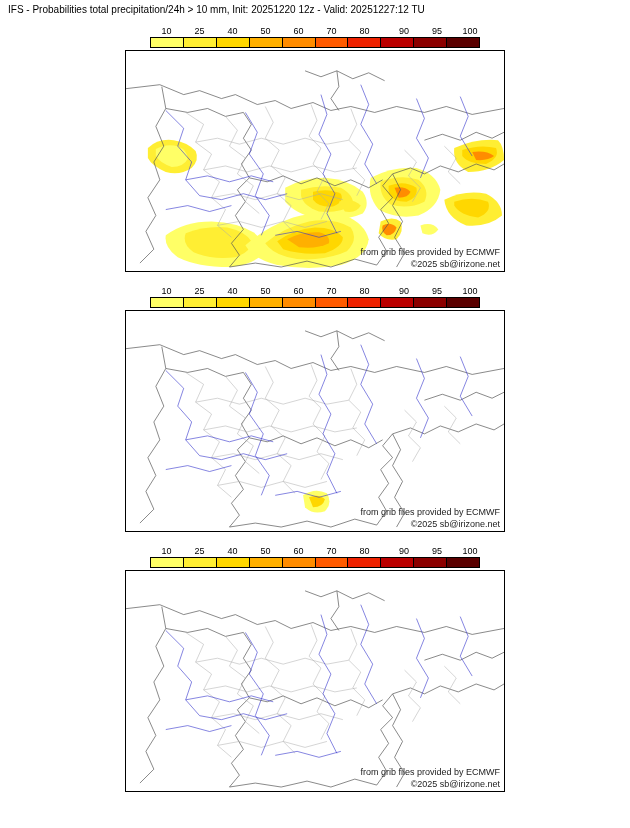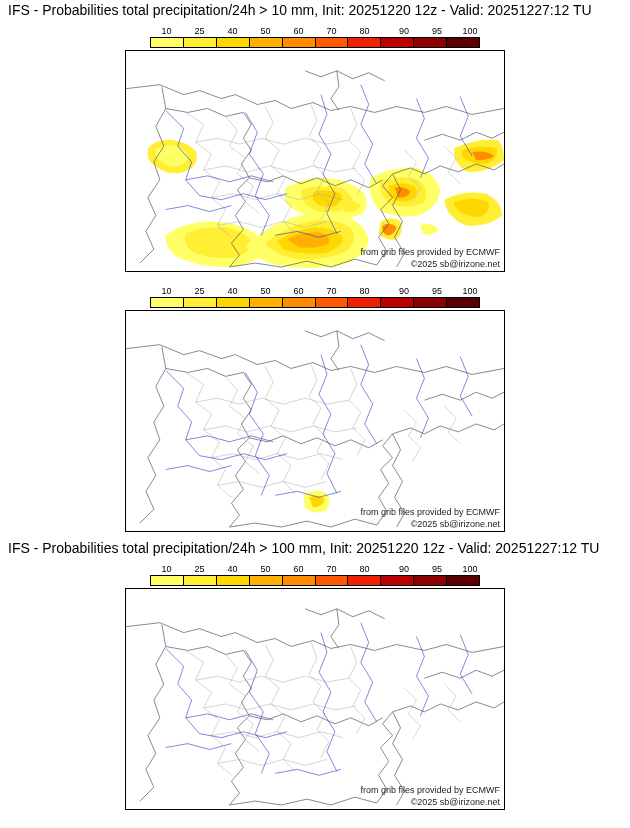--- a/index.html
+++ b/index.html
@@ -12,21 +12,21 @@
     height: 828px;
     font-family: "Liberation Sans", sans-serif;
     color: #000000;
     overflow: hidden;
   }
   .panel {
     position: relative;
     width: 630px;
   }
   .panel-title {
-    font-size: 14px;
+    font-size: 10px;
     line-height: 14px;
     padding: 3px 0 1px 8px;
     white-space: nowrap;
     color: #000;
   }
   .legend {
     position: relative;
     width: 330px;
     margin: 8px auto 2px auto;
     height: 22px;
@@ -291,21 +291,20 @@
       </g>
     </svg>
     <div class="credit-ecmwf">from grib files provided by ECMWF</div>
     <div class="credit-site">©2025 sb@irizone.net</div>
   </div>
 </div>
 
 <div class="spacer"></div>
 
 <div class="panel">
-  <div class="panel-title">IFS - Probabilities total precipitation/24h &gt; 100 mm, Init: 20251220 12z - Valid: 20251227:12 TU</div>
 
   <div class="legend">
     <div class="legend-ticks">
       <span style="left:5%">10</span>
       <span style="left:15%">25</span>
       <span style="left:25%">40</span>
       <span style="left:35%">50</span>
       <span style="left:45%">60</span>
       <span style="left:55%">70</span>
       <span style="left:65%">80</span>

